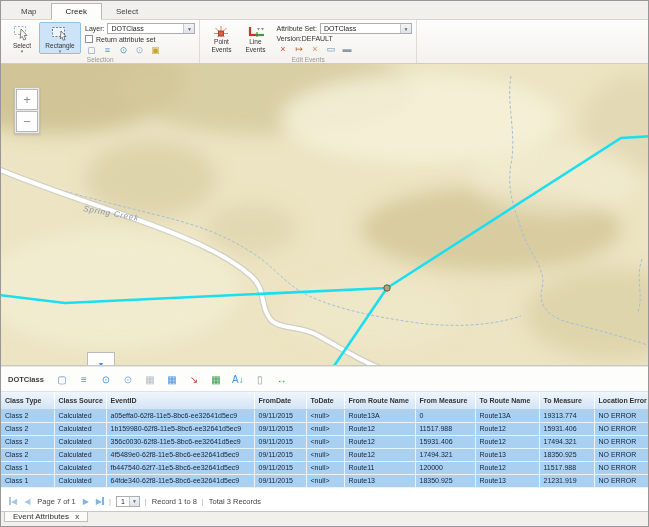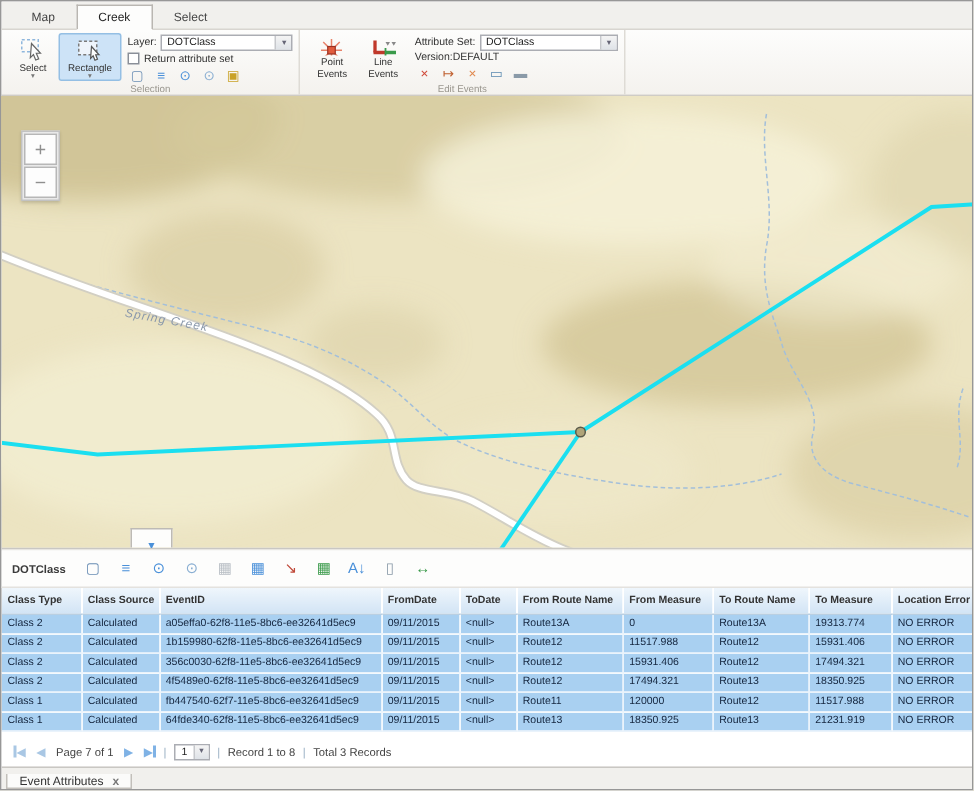--- a/index.html
+++ b/index.html
@@ -50,21 +50,21 @@
   .navgrp { display:flex; align-items:center; gap:7px; }
   .nav { font-size:8px; line-height:10px; cursor:default; }
   .nav.mut { color:#a9c7e4; } .nav.on { color:#7fb2e5; }
   .nav .bar { display:inline-block; width:2px; height:8px; vertical-align:-1px; }
   .nav.mut .bar { background:#a9c7e4; } .nav.on .bar { background:#7fb2e5; }
   .psep { color:#9ab0c4; }
   .pcombo { display:flex; height:11px; border:1px solid #abadb3; background:#fff; align-items:center; }
   .pcombo .cval { font-size:7px; padding:0 4px; color:#222; }
   .pcombo .cbtn { width:10px; height:100%; background:linear-gradient(#f4f4f4,#dfe3e8); border-left:1px solid #c6c8cc; font-size:5px; color:#667; text-align:center; line-height:9px; }
   
-  .bottom-bar { flex:1; background:#f1f0ed; border-top:1px solid #c9c7c3; display:flex; align-items:flex-end; padding-left:3px; }
+  .bottom-bar { flex:1; background:#f1f0ed; border-top:1px solid #c9c7c3; display:flex; align-items:flex-start; padding-left:3px; }
   .btab { background:#fbfbfa; border:1px solid #c2bfba; border-top:none; display:flex; align-items:center; gap:6px; padding:0 8px; font-size:8px; color:#333; }
   .btab .x { color:#777; font-size:8px; font-weight:bold; }
 </style>
 </head>
 <body>
 
 <div id="window">
 
   <div class="ribbon-tabs">
     <div class="rtab">Map</div>

